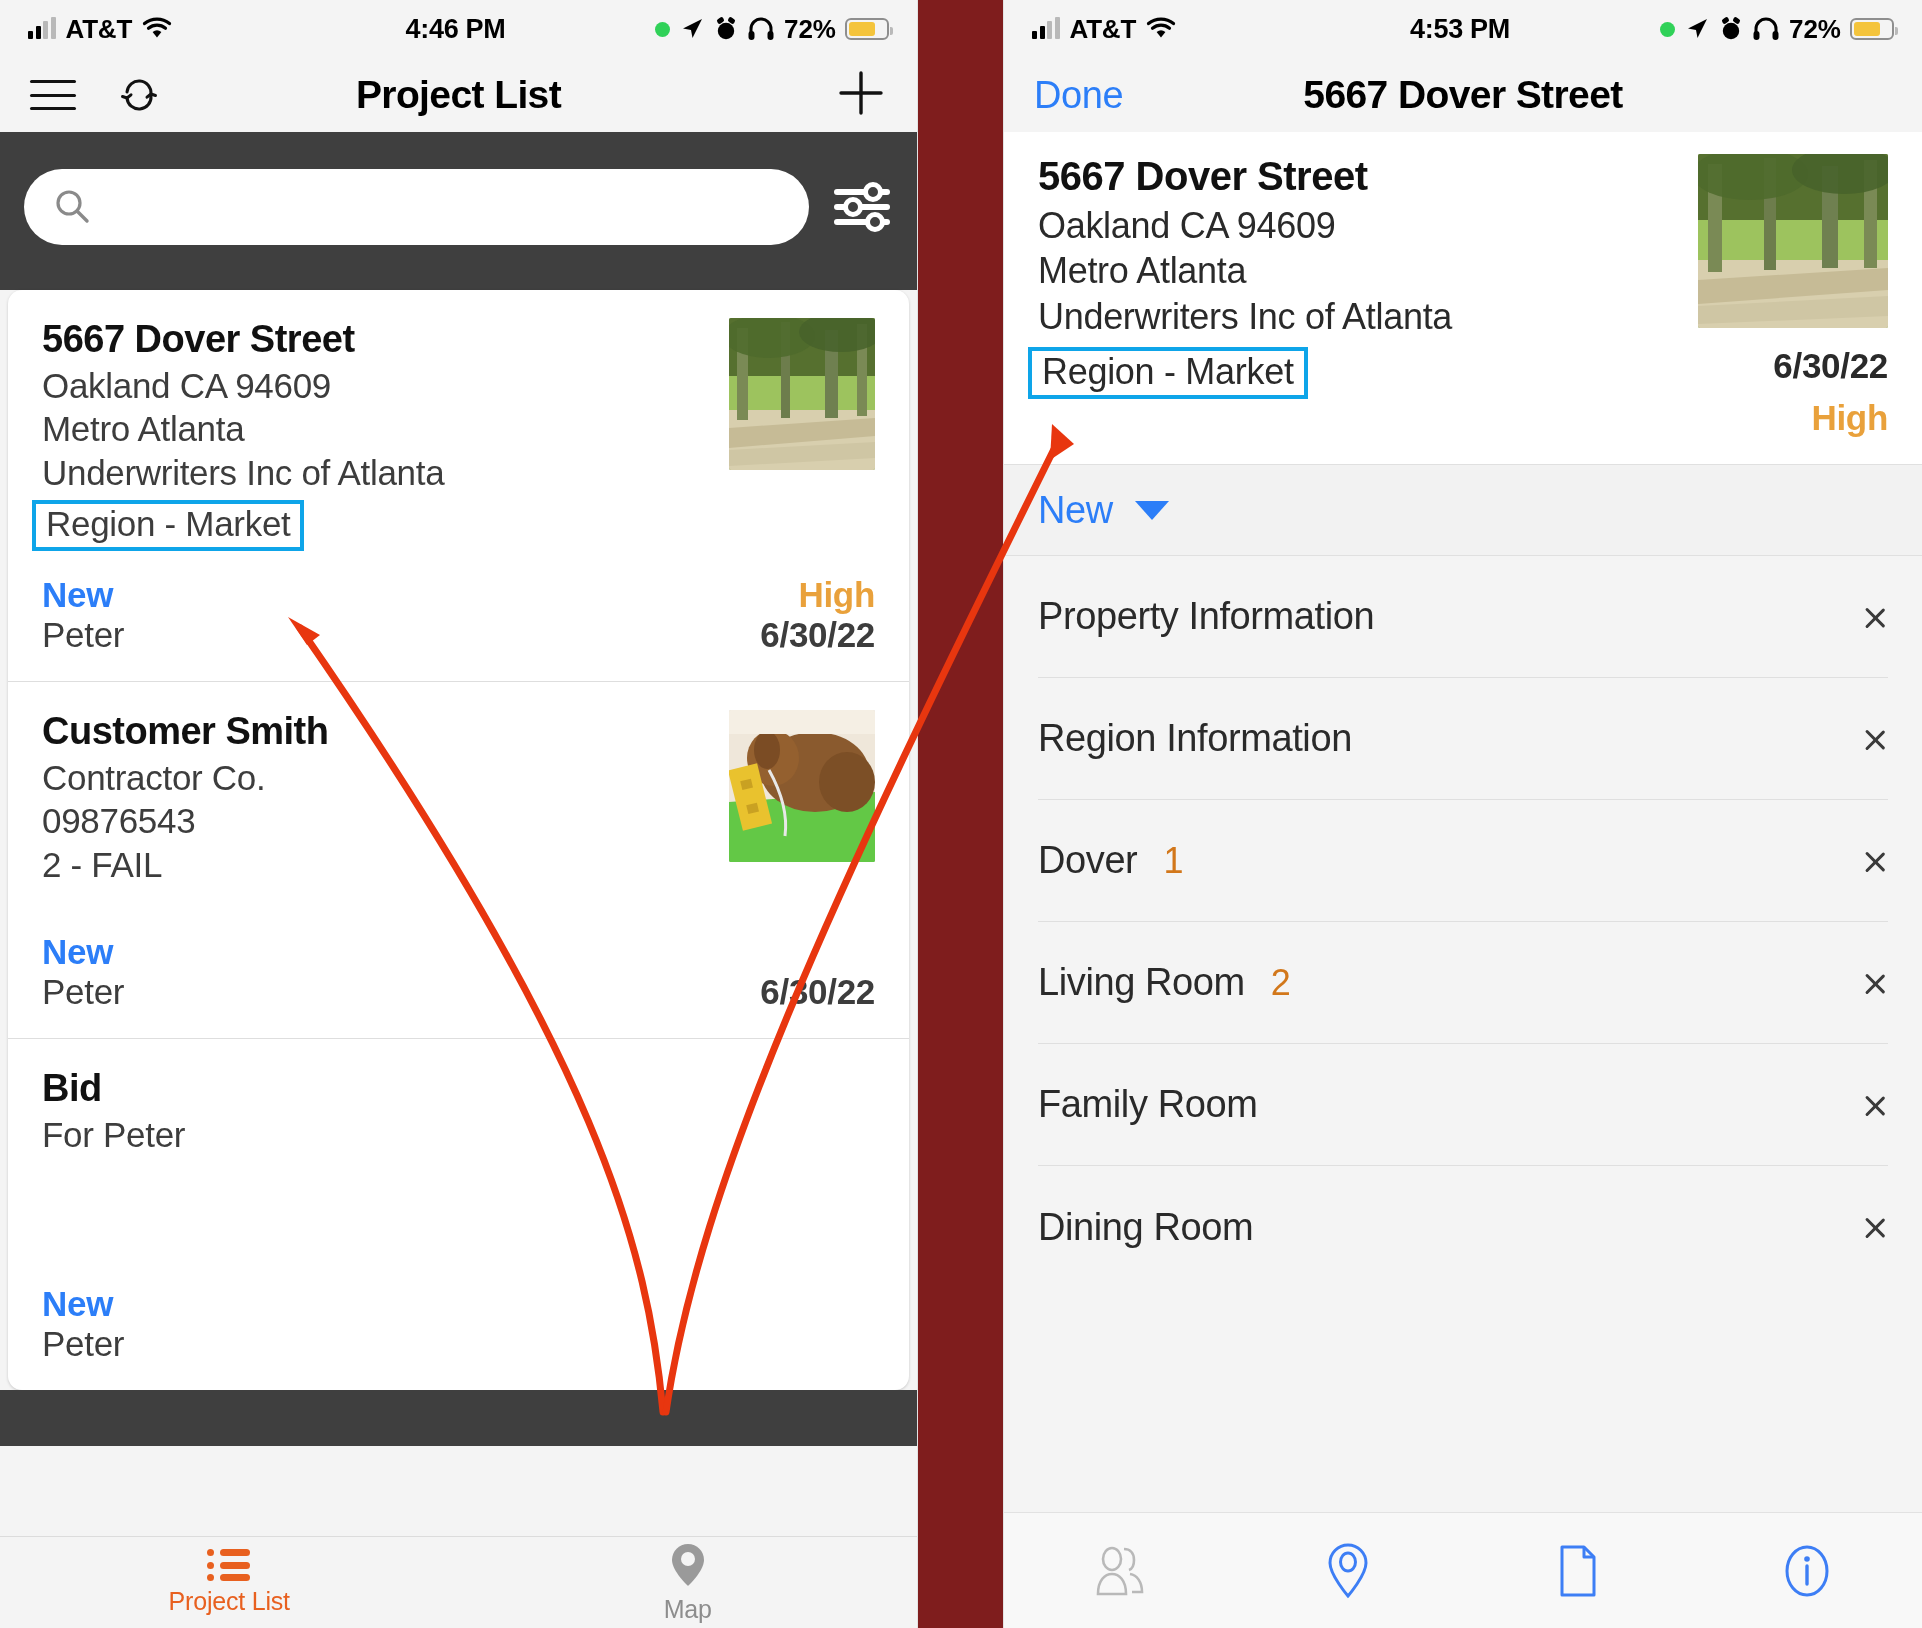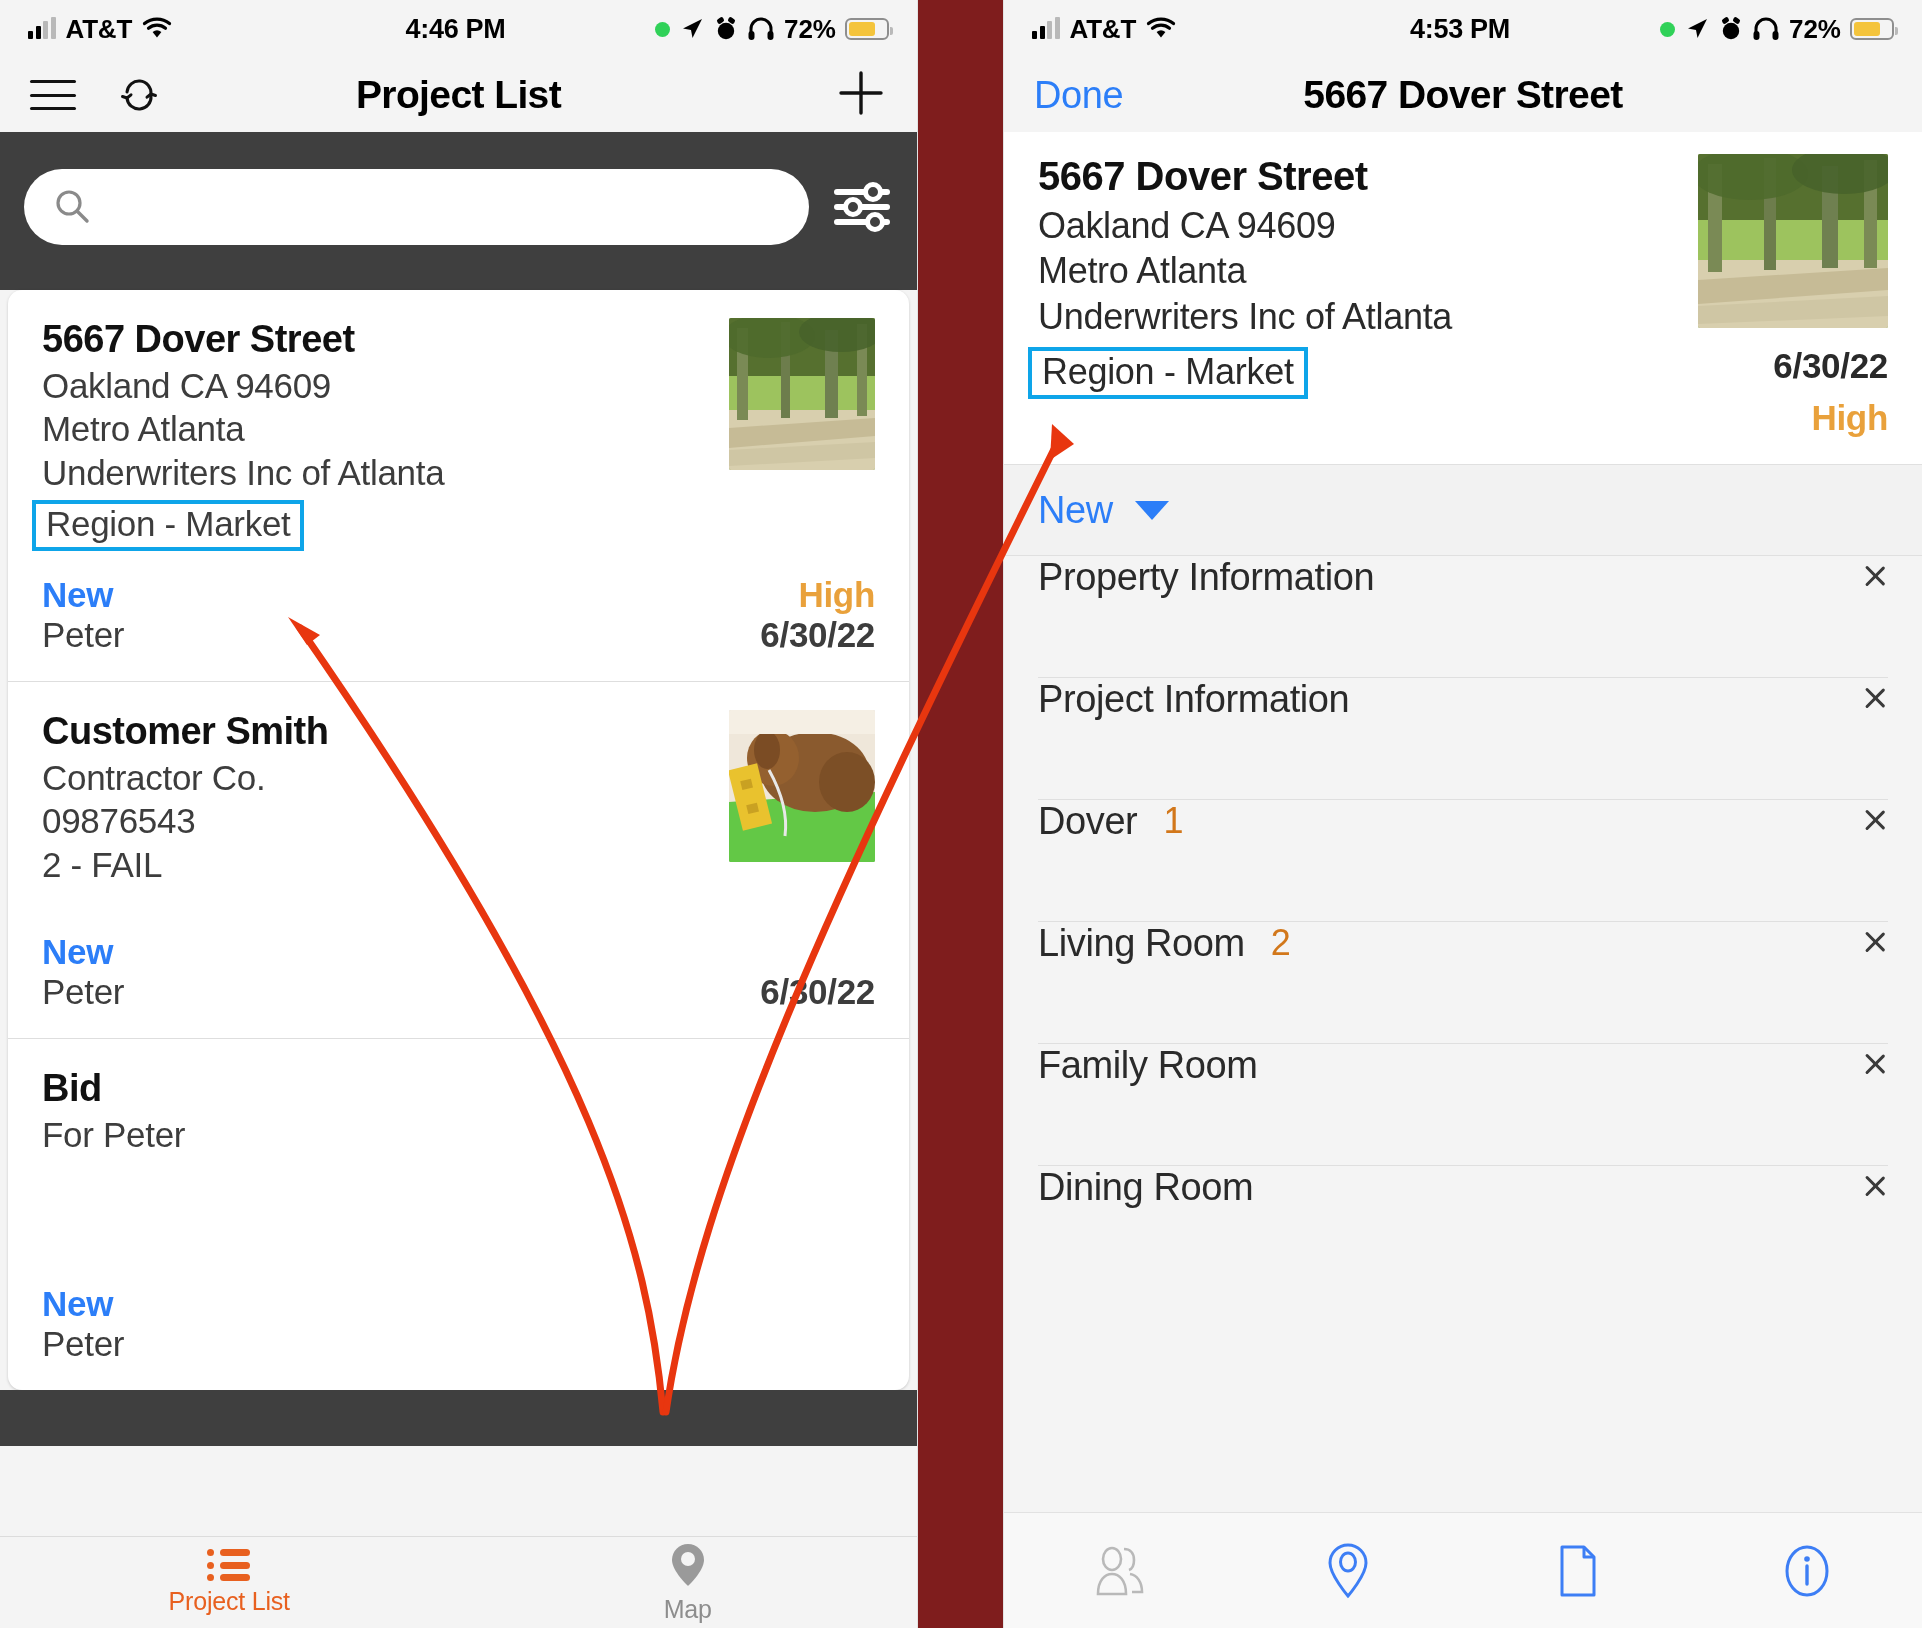--- a/index.html
+++ b/index.html
@@ -121,21 +121,21 @@
              letter-spacing:-0.3px; }
 
   .status-strip { background:#f2f2f2; border-top:1px solid #e0e0e0;
                   border-bottom:1px solid #e0e0e0; height: 92px;
                   display:flex; align-items:center; padding: 0 34px; gap: 22px; }
   .status-strip .lbl { font-size: 38px; color:#2c7ef8; letter-spacing:-0.4px; }
   .caret-down { width:0;height:0;border-left:17px solid transparent;
                 border-right:17px solid transparent;border-top:19px solid #2c7ef8;}
 
   .rows { background:#f4f4f4; padding: 0 34px; }
-  .drow { height: 122px; display:flex; align-items:flex-start;
+  .drow { height: 122px; display:flex; align-items:center;
           border-bottom: 1px solid #dfdfdf; }
   .drow:last-child { border-bottom: none; }
   .drow .rlabel { font-size: 38px; color:#2a2a2a; letter-spacing:-0.4px; }
   .drow .rcount { font-size: 36px; color:#d2771a; margin-left: 26px; letter-spacing:-0.3px;}
   .chev { margin-left:auto; width: 22px; height: 38px; position:relative; }
   .chev::before, .chev::after { content:""; position:absolute; left:0; width:26px;
       height:3px; background:#3a3a3a; border-radius:2px; }
   .chev::before { top: 9px;  transform: rotate(45deg);  transform-origin: left center;}
   .chev::after  { top: 28px; transform: rotate(-45deg); transform-origin: left center;}
 
@@ -450,21 +450,21 @@
       <div class="caret-down"></div>
     </div>
 
     <div class="rows">
       <div class="drow">
         <span class="rlabel">Property Information</span>
         <span class="rcount"></span>
         <span class="chev"></span>
       </div>
       <div class="drow">
-        <span class="rlabel">Project Information</span>
+        <span class="rlabel">Region Information</span>
         <span class="rcount"></span>
         <span class="chev"></span>
       </div>
       <div class="drow">
         <span class="rlabel">Dover</span>
         <span class="rcount">1</span>
         <span class="chev"></span>
       </div>
       <div class="drow">
         <span class="rlabel">Living Room</span>

